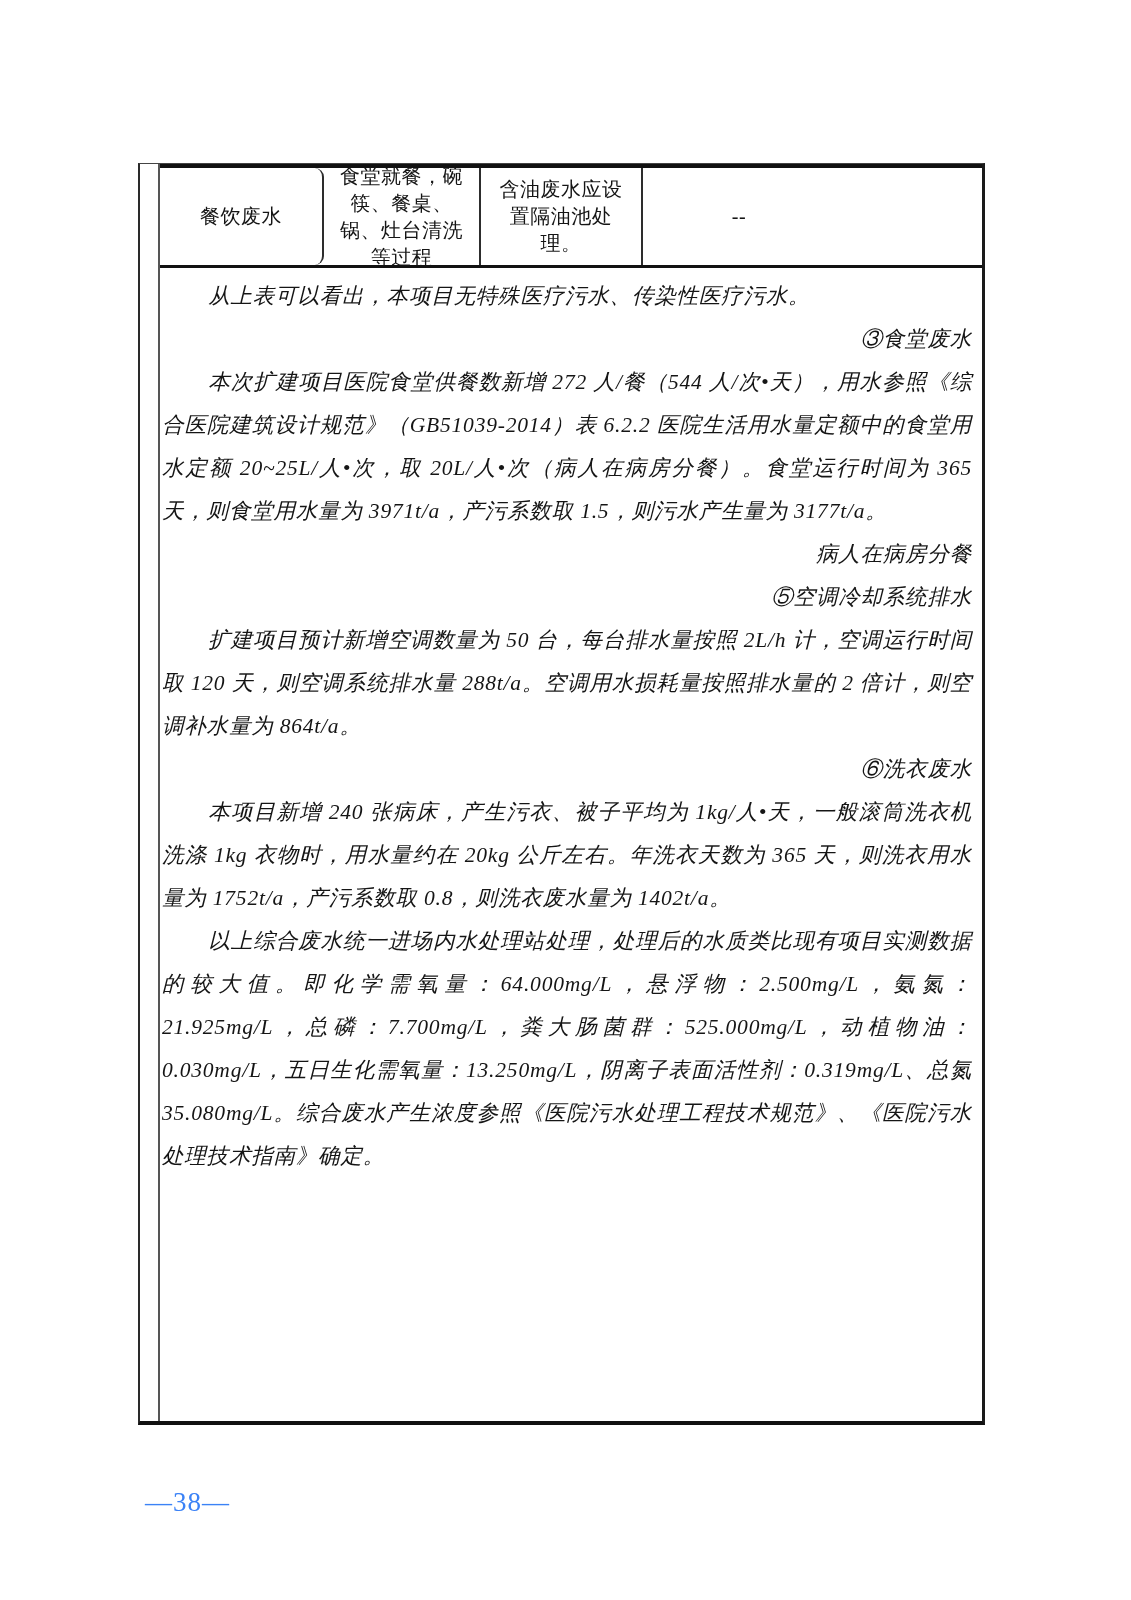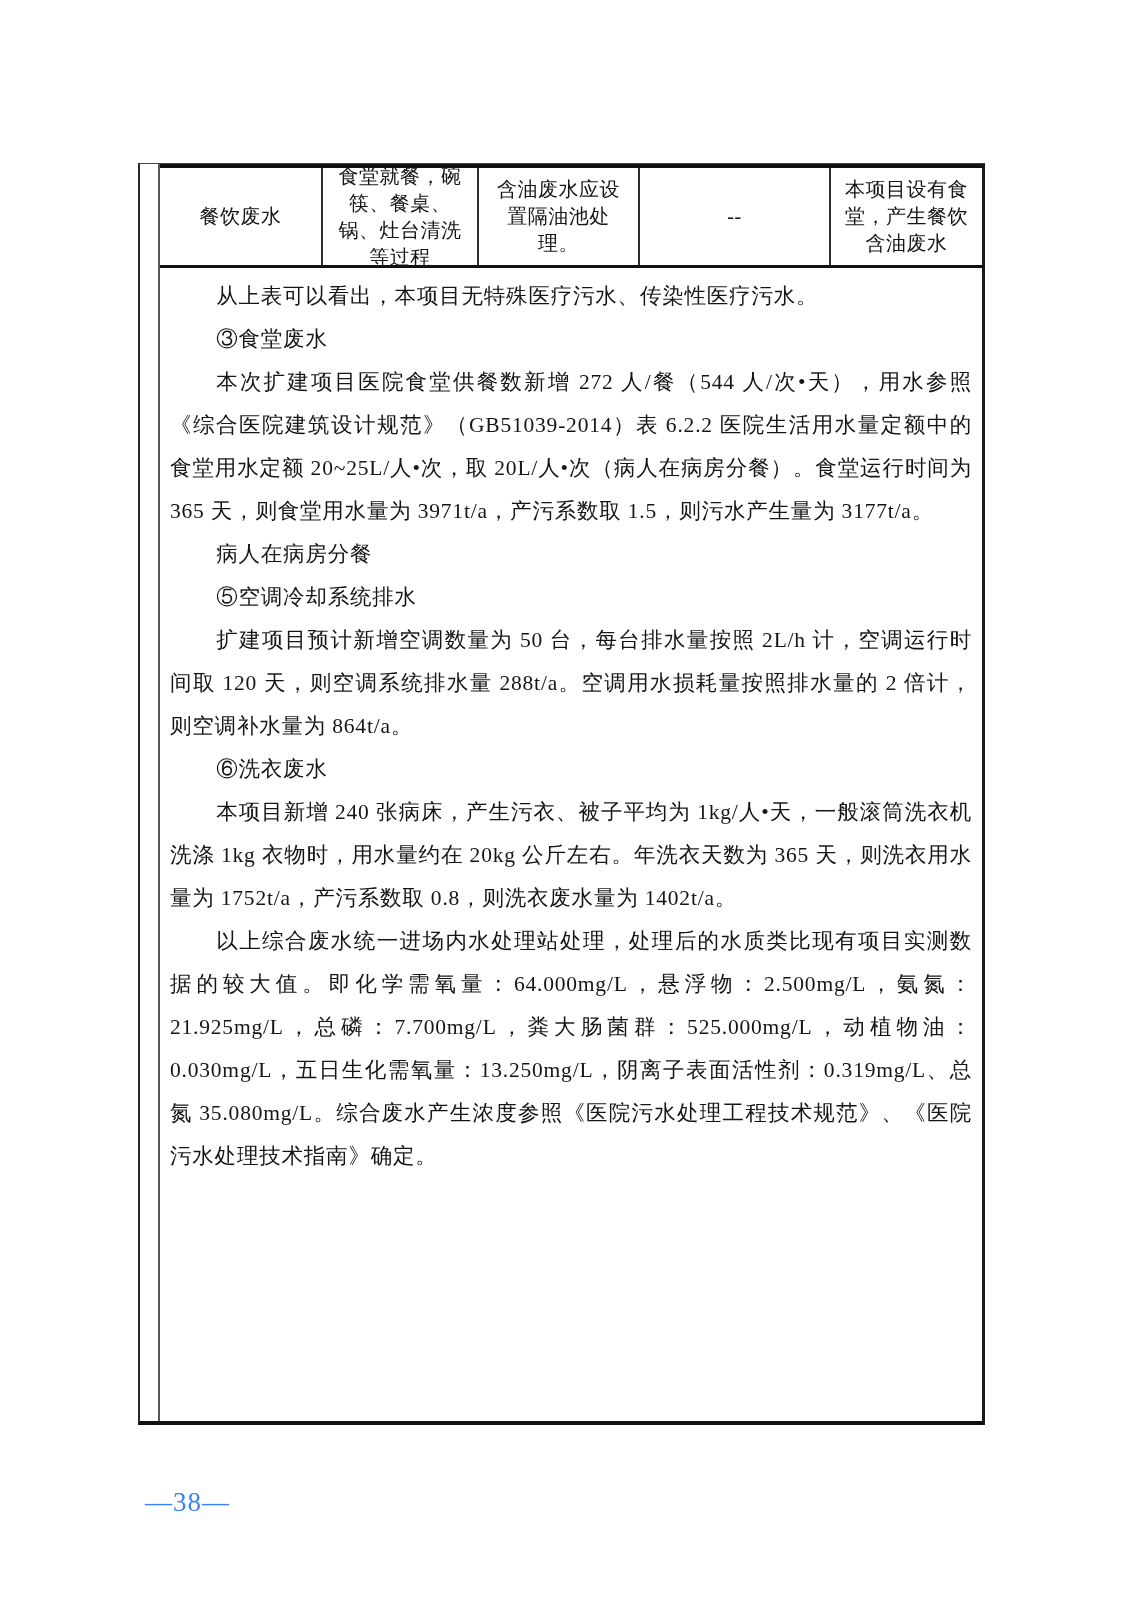--- a/index.html
+++ b/index.html
@@ -56,41 +56,42 @@
     display: flex;
     align-items: center;
     justify-content: center;
     text-align: center;
     font-size: 20px;
     line-height: 27px;
     letter-spacing: 0.5px;
     padding: 2px 10px;
   }
   .ww-cell:last-child { border-right: none; }
-  .wwc-1 { width: 164px; }
+  .wwc-1 { width: 164px; border-radius: 9px; }
   .wwc-2 { width: 157px; padding: 14px 13px; }
   .wwc-3 { width: 162px; }
   .wwc-4 { width: 192px; }
   .wwc-5 { width: 152px; padding: 2px 12px; flex: 1 1 auto; }
   
   .text-body {
     flex: 1 1 auto;
-    padding: 7px 10px 0 10px;
+    padding: 7px 10px 0 2px;
     overflow: hidden;
+    font-style: italic;
   }
   .text-body p {
     margin: 0;
     font-size: 21.5px;
     line-height: 43px;
     letter-spacing: 0.8px;
     text-align: justify;
     text-indent: 2.15em;
   }
   .text-body p.heading {
-    text-align: left;
+    text-align: right;
   }
   
   .page-number {
     position: absolute;
     left: 145px;
     top: 1487px;
     font-size: 27px;
     letter-spacing: 1px;
     color: #3b82f6;
   }
@@ -108,23 +109,20 @@
       </div>
       <div class="ww-cell wwc-2">
         <span>食堂就餐，碗筷、餐桌、锅、灶台清洗等过程</span>
       </div>
       <div class="ww-cell wwc-3">
         <span>含油废水应设置隔油池处理。</span>
       </div>
       <div class="ww-cell wwc-4">
         <span>--</span>
       </div>
-      <div class="ww-cell wwc-5">
-        <span>本项目设有食堂，产生餐饮含油废水</span>
-      </div>
     </div>
 
     <div class="text-body">
       <p class="body">从上表可以看出，本项目无特殊医疗污水、传染性医疗污水。</p>
       <p class="heading">③食堂废水</p>
       <p class="body">本次扩建项目医院食堂供餐数新增 272 人/餐（544 人/次•天），用水参照《综合医院建筑设计规范》（GB51039-2014）表 6.2.2 医院生活用水量定额中的食堂用水定额 20~25L/人•次，取 20L/人•次（病人在病房分餐）。食堂运行时间为 365 天，则食堂用水量为 3971t/a，产污系数取 1.5，则污水产生量为 3177t/a。</p>
       <p class="heading">病人在病房分餐</p>
       <p class="heading">⑤空调冷却系统排水</p>
       <p class="body">扩建项目预计新增空调数量为 50 台，每台排水量按照 2L/h 计，空调运行时间取 120 天，则空调系统排水量 288t/a。空调用水损耗量按照排水量的 2 倍计，则空调补水量为 864t/a。</p>
       <p class="heading">⑥洗衣废水</p>

